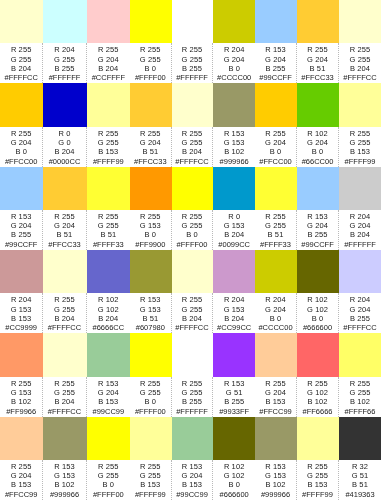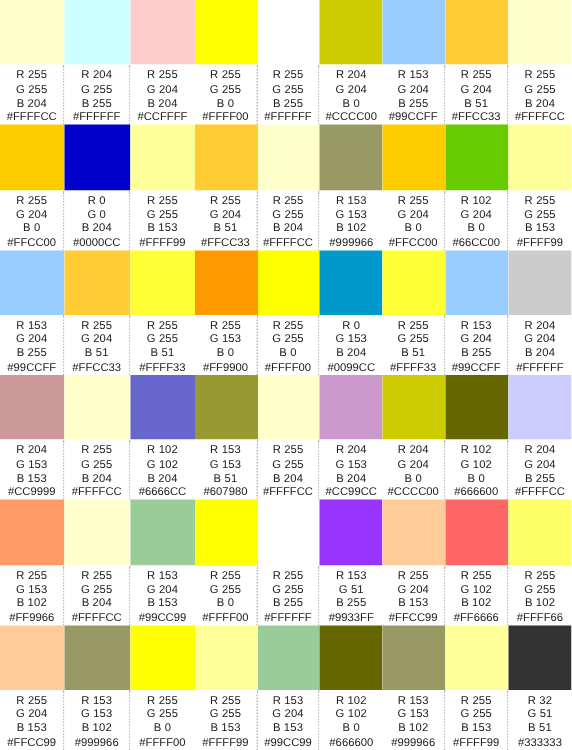--- a/index.html
+++ b/index.html
@@ -636,19 +636,19 @@
             <div class="chan-line">B 153</div>
             <div class="hex-line">#FFFF99</div>
           </div>
         </div>
         <div class="swatch-cell">
           <div class="swatch-color" style="background-color: rgb(51, 51, 51);"></div>
           <div class="swatch-info">
             <div class="chan-line">R 32</div>
             <div class="chan-line">G 51</div>
             <div class="chan-line">B 51</div>
-            <div class="hex-line">#333333</div>
+            <div class="hex-line">#419363</div>
           </div>
         </div>
       </div>
     </div>
   </div>
 <div class="watermark"></div>
 
 </body></html>

